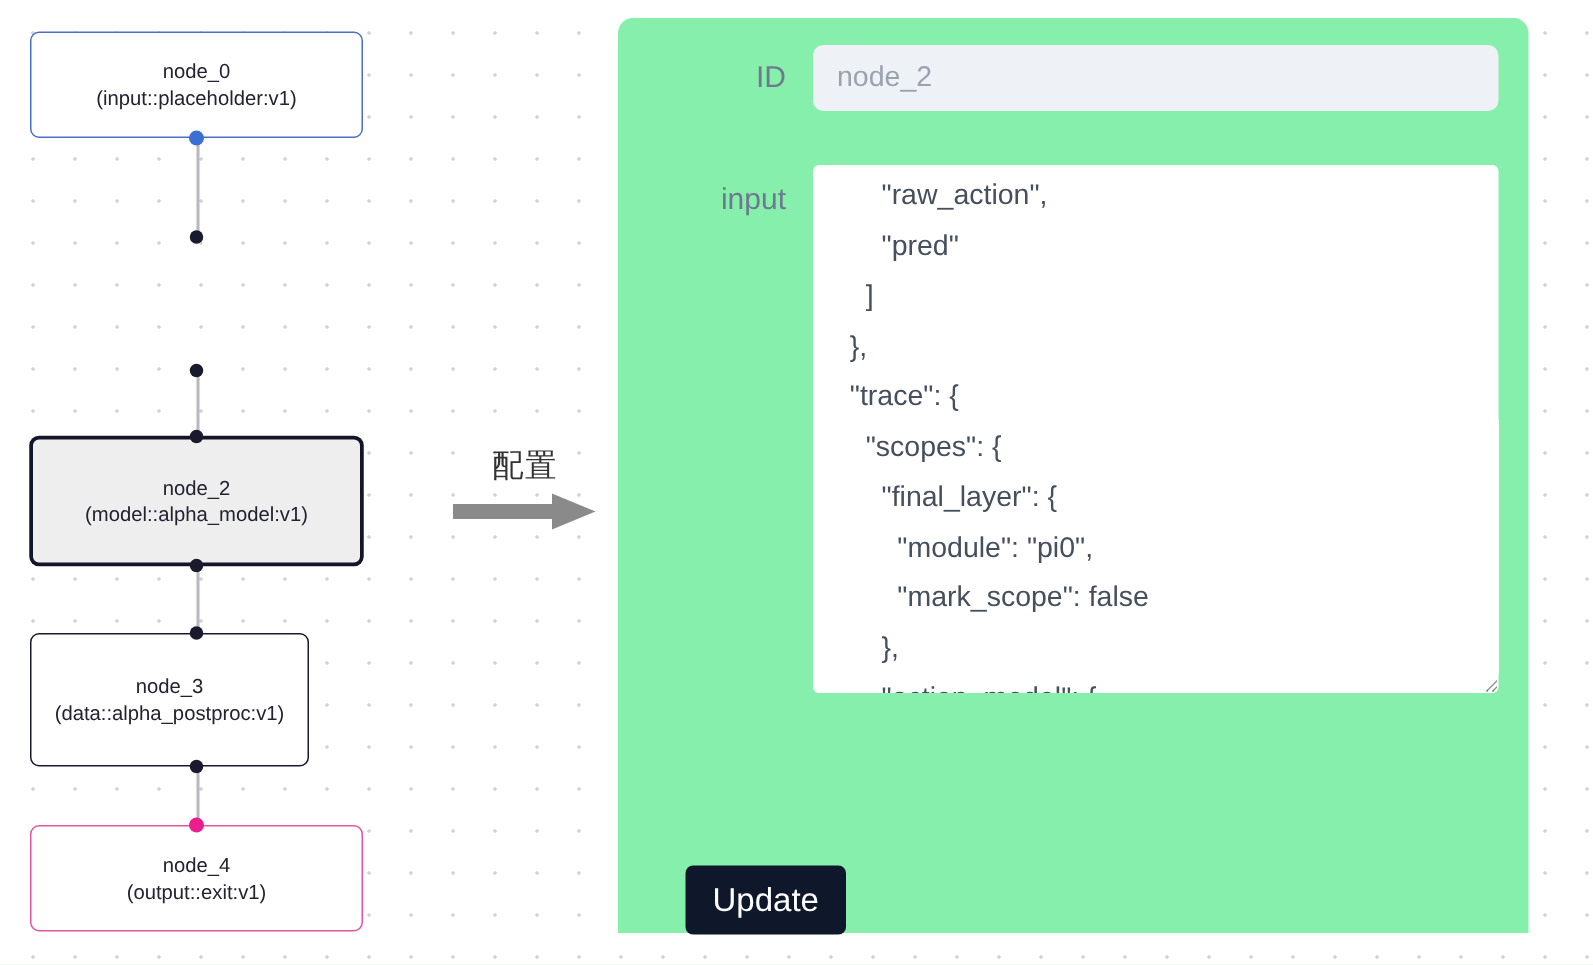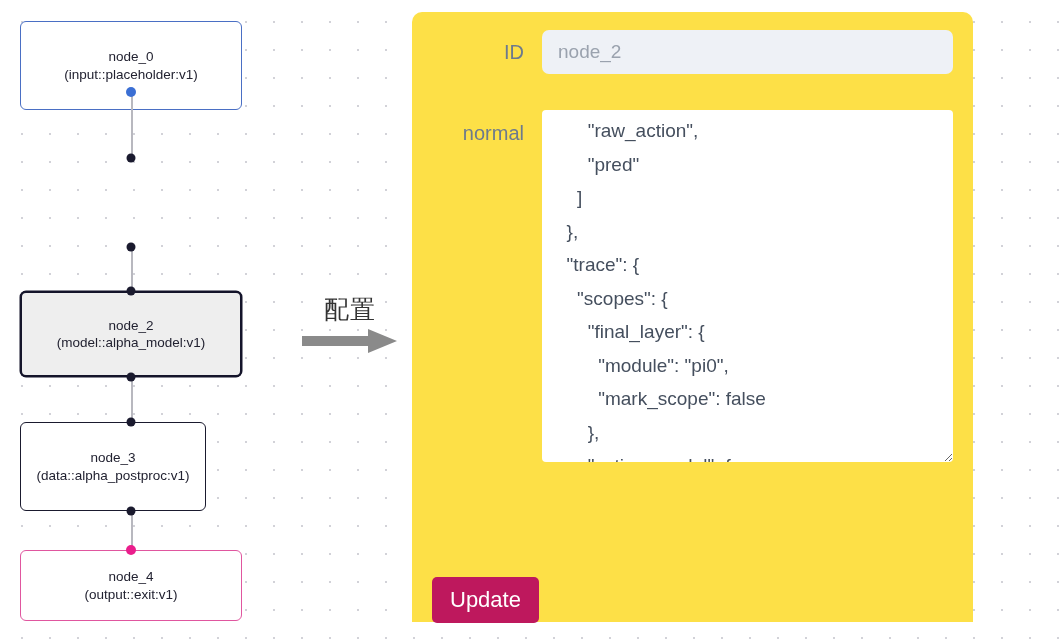--- a/index.html
+++ b/index.html
@@ -77,38 +77,38 @@
 
   
   #annotation {
     position: absolute;
     left: 295px; top: 298px;
     width: 110px;
     text-align: center;
     z-index: 8;
   }
   #annotation .anno-text {
-    font-size: 25px;
+    font-size: 21px;
     color: #333333;
     line-height: 24px;
     font-family: "DejaVu Sans", "Liberation Sans", sans-serif;
     display: block;
     letter-spacing: 1px;
   }
   #annotation .anno-arrow {
     display: block;
     margin-top: 6px;
   }
 
   
   #config-panel {
     position: absolute;
     left: 412px; top: 12px;
-    width: 561px; height: 610px;
-    background: #fde047;
+    width: 607px; height: 610px;
+    background: #86efac;
     border-radius: 10px 10px 0 0;
     box-sizing: border-box;
     padding: 18px 20px 0 20px;
     z-index: 10;
     overflow: hidden;
   }
 
   .form-row {
     display: flex;
     align-items: flex-start;
@@ -161,22 +161,22 @@
   }
   .field-textarea::-webkit-scrollbar { width: 16px; }
   .field-textarea::-webkit-scrollbar-track { background: #f6f6f6; }
   .field-textarea::-webkit-scrollbar-thumb {
     background: #c1c1c1; border-radius: 8px;
     border: 3px solid #f6f6f6;
   }
 
   #update-button {
     position: absolute;
-    left: 432px; top: 577px;
-    background: #be185d;
+    left: 457px; top: 577px;
+    background: #0f172a;
     color: #ffffff;
     border: none;
     border-radius: 5px;
     padding: 0 18px;
     height: 46px;
     font-size: 22px;
     font-family: "Liberation Sans", sans-serif;
     cursor: pointer;
     z-index: 12;
   }
@@ -186,21 +186,21 @@
 
 <div id="root">
 
   <div id="flow-canvas">
 
     <div class="edge" style="left:131px; top:92px; height:66px;"></div>
     <div class="edge" style="left:131px; top:247px; height:44px;"></div>
     <div class="edge" style="left:131px; top:377px; height:45px;"></div>
     <div class="edge" style="left:131px; top:511px; height:39px;"></div>
 
-    <div class="node is-input" style="left:20px; top:21px; width:222px; height:89px;">
+    <div class="node is-input" style="left:20px; top:21px; width:222px; height:71px;">
       <span class="node-label">node_0
 (input::placeholder:v1)</span>
     </div>
     <div class="handle blue" style="left:131px; top:92px;"></div>
 
     <div class="handle" style="left:131px; top:158px;"></div>
     <div class="handle" style="left:131px; top:247px;"></div>
 
     <div class="node is-selected" style="left:20px; top:291px; width:222px; height:86px;">
       <span class="node-label">node_2
@@ -237,21 +237,21 @@
 
     <div class="form-row">
       <div class="form-label">ID</div>
       <input class="field-input" type="text" placeholder="node_2" style="">
     </div>
 
     <div class="form-row">
     </div>
 
     <div class="form-row config-row">
-      <div class="form-label">normal</div>
+      <div class="form-label">input</div>
       <textarea class="field-textarea" spellcheck="false" style="">      "raw_action",
       "pred"
     ]
   },
   "trace": {
     "scopes": {
       "final_layer": {
         "module": "pi0",
         "mark_scope": false
       },

